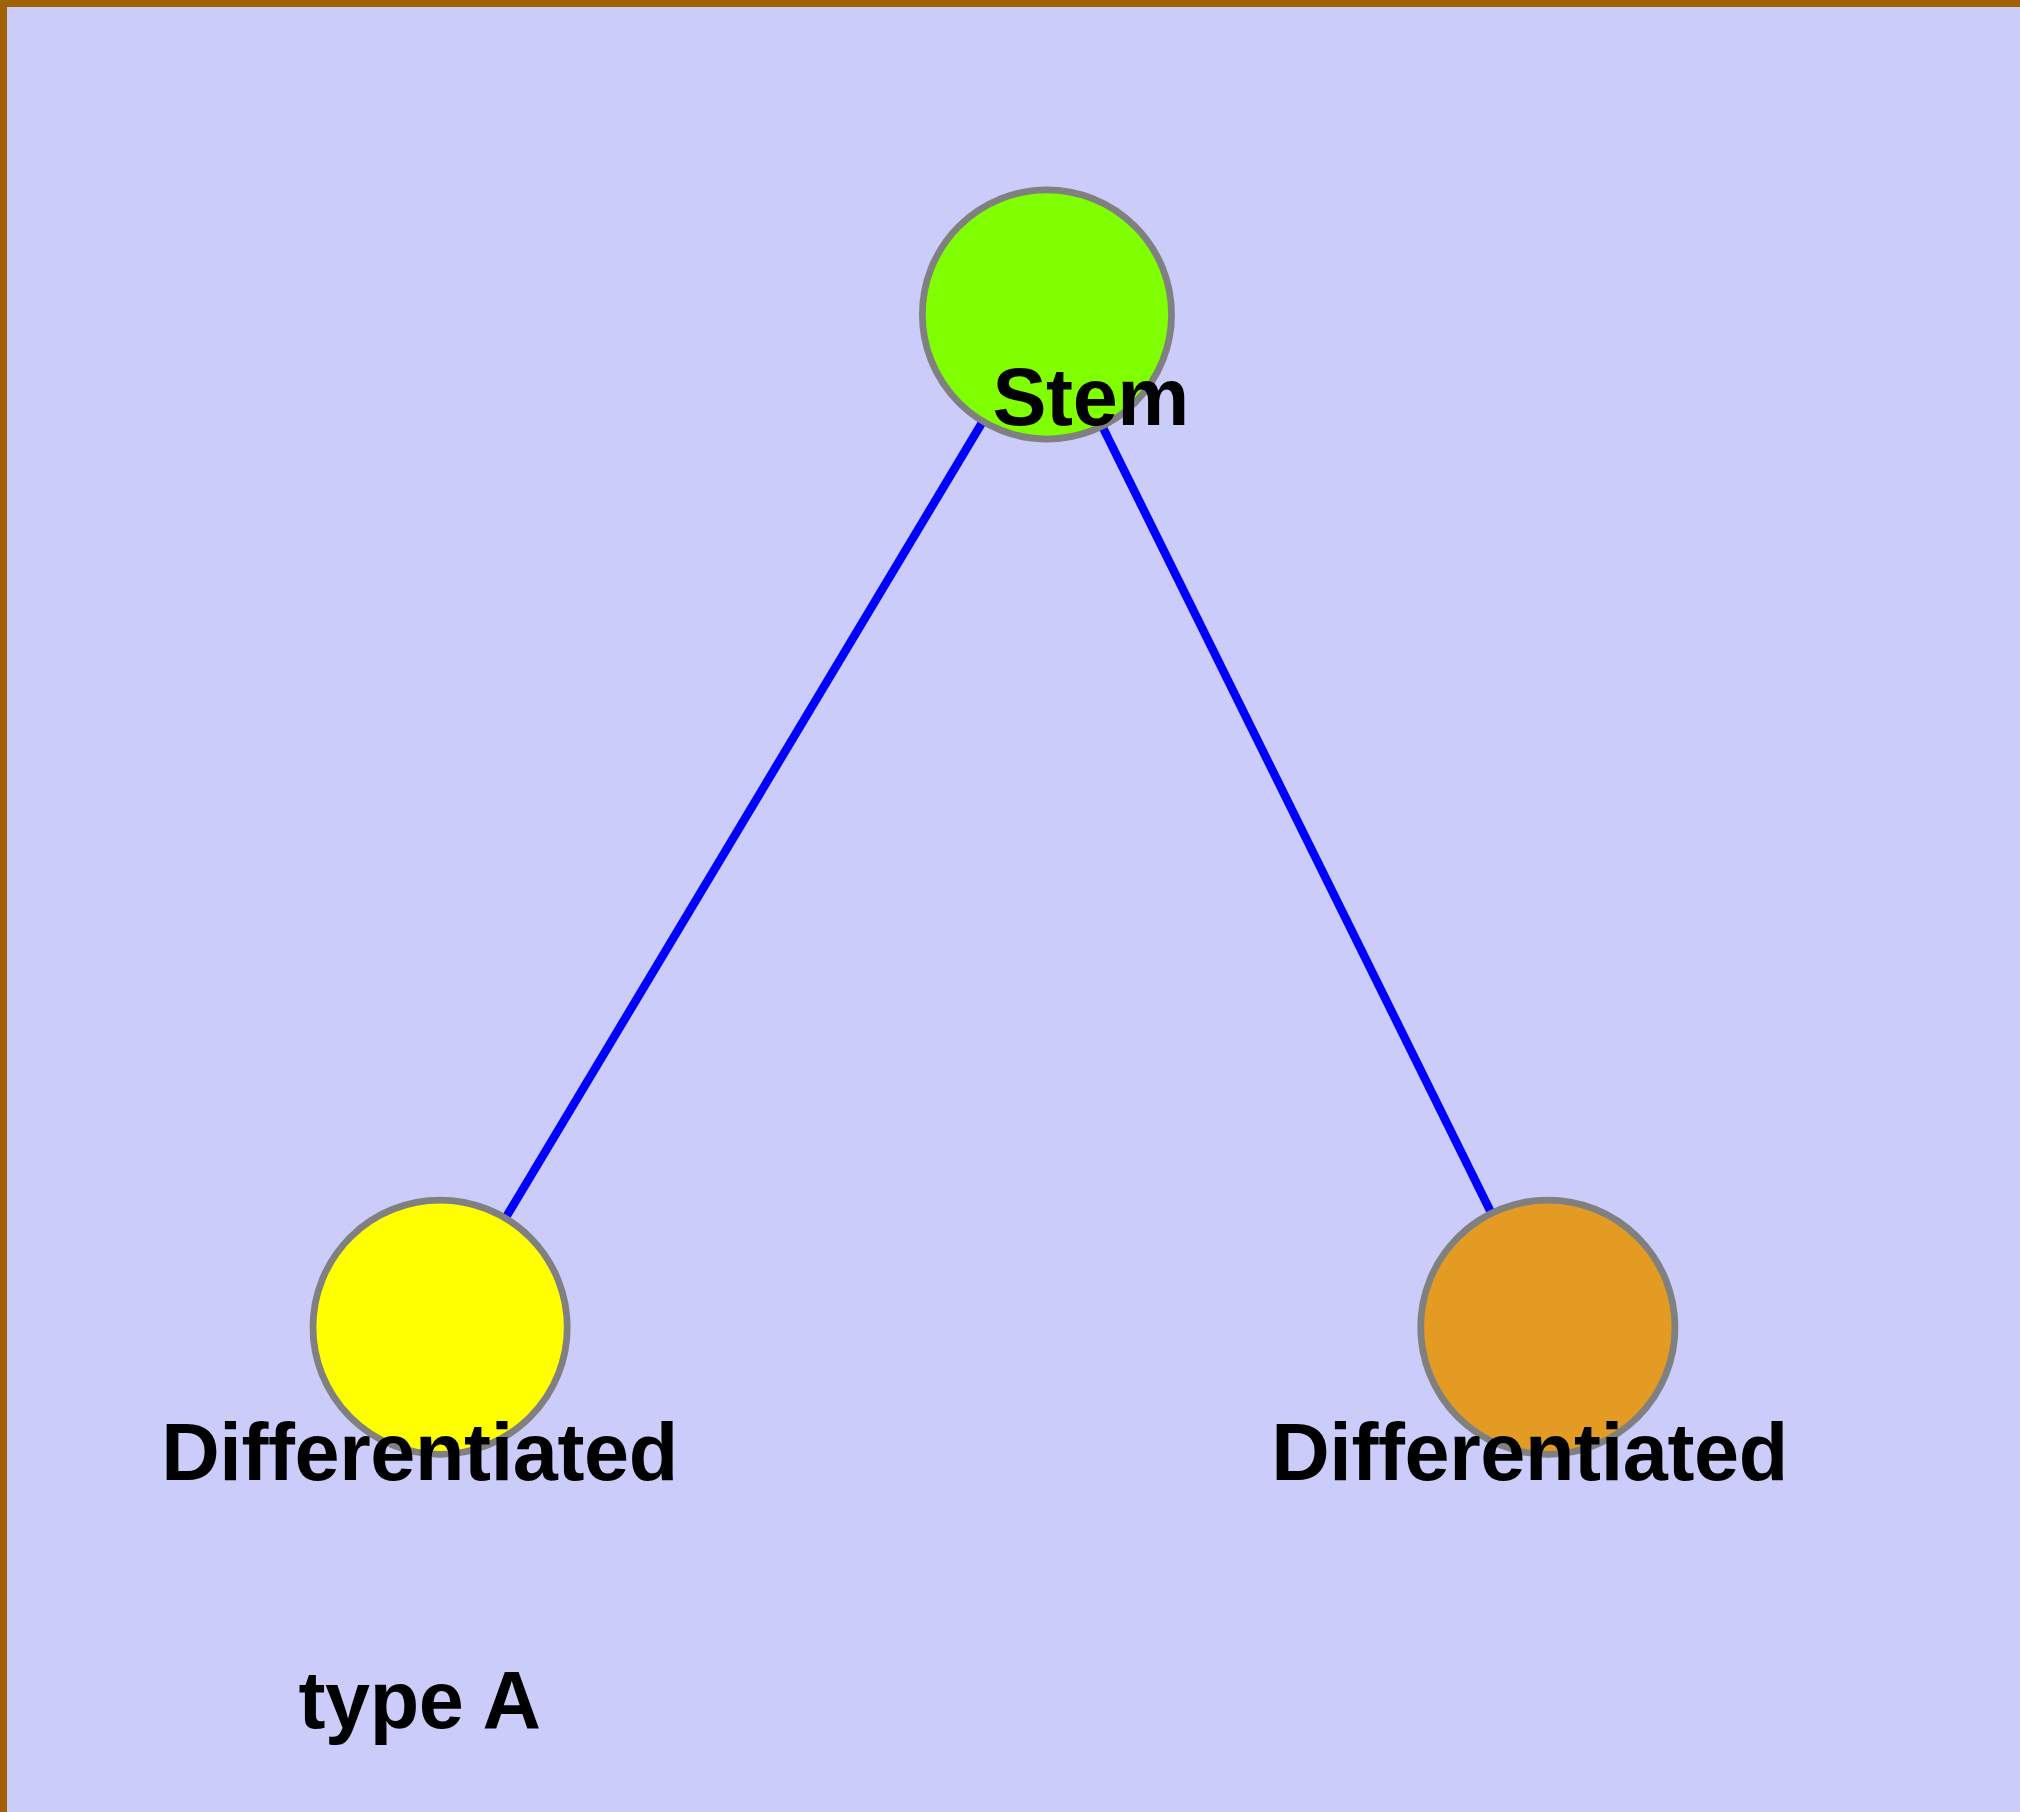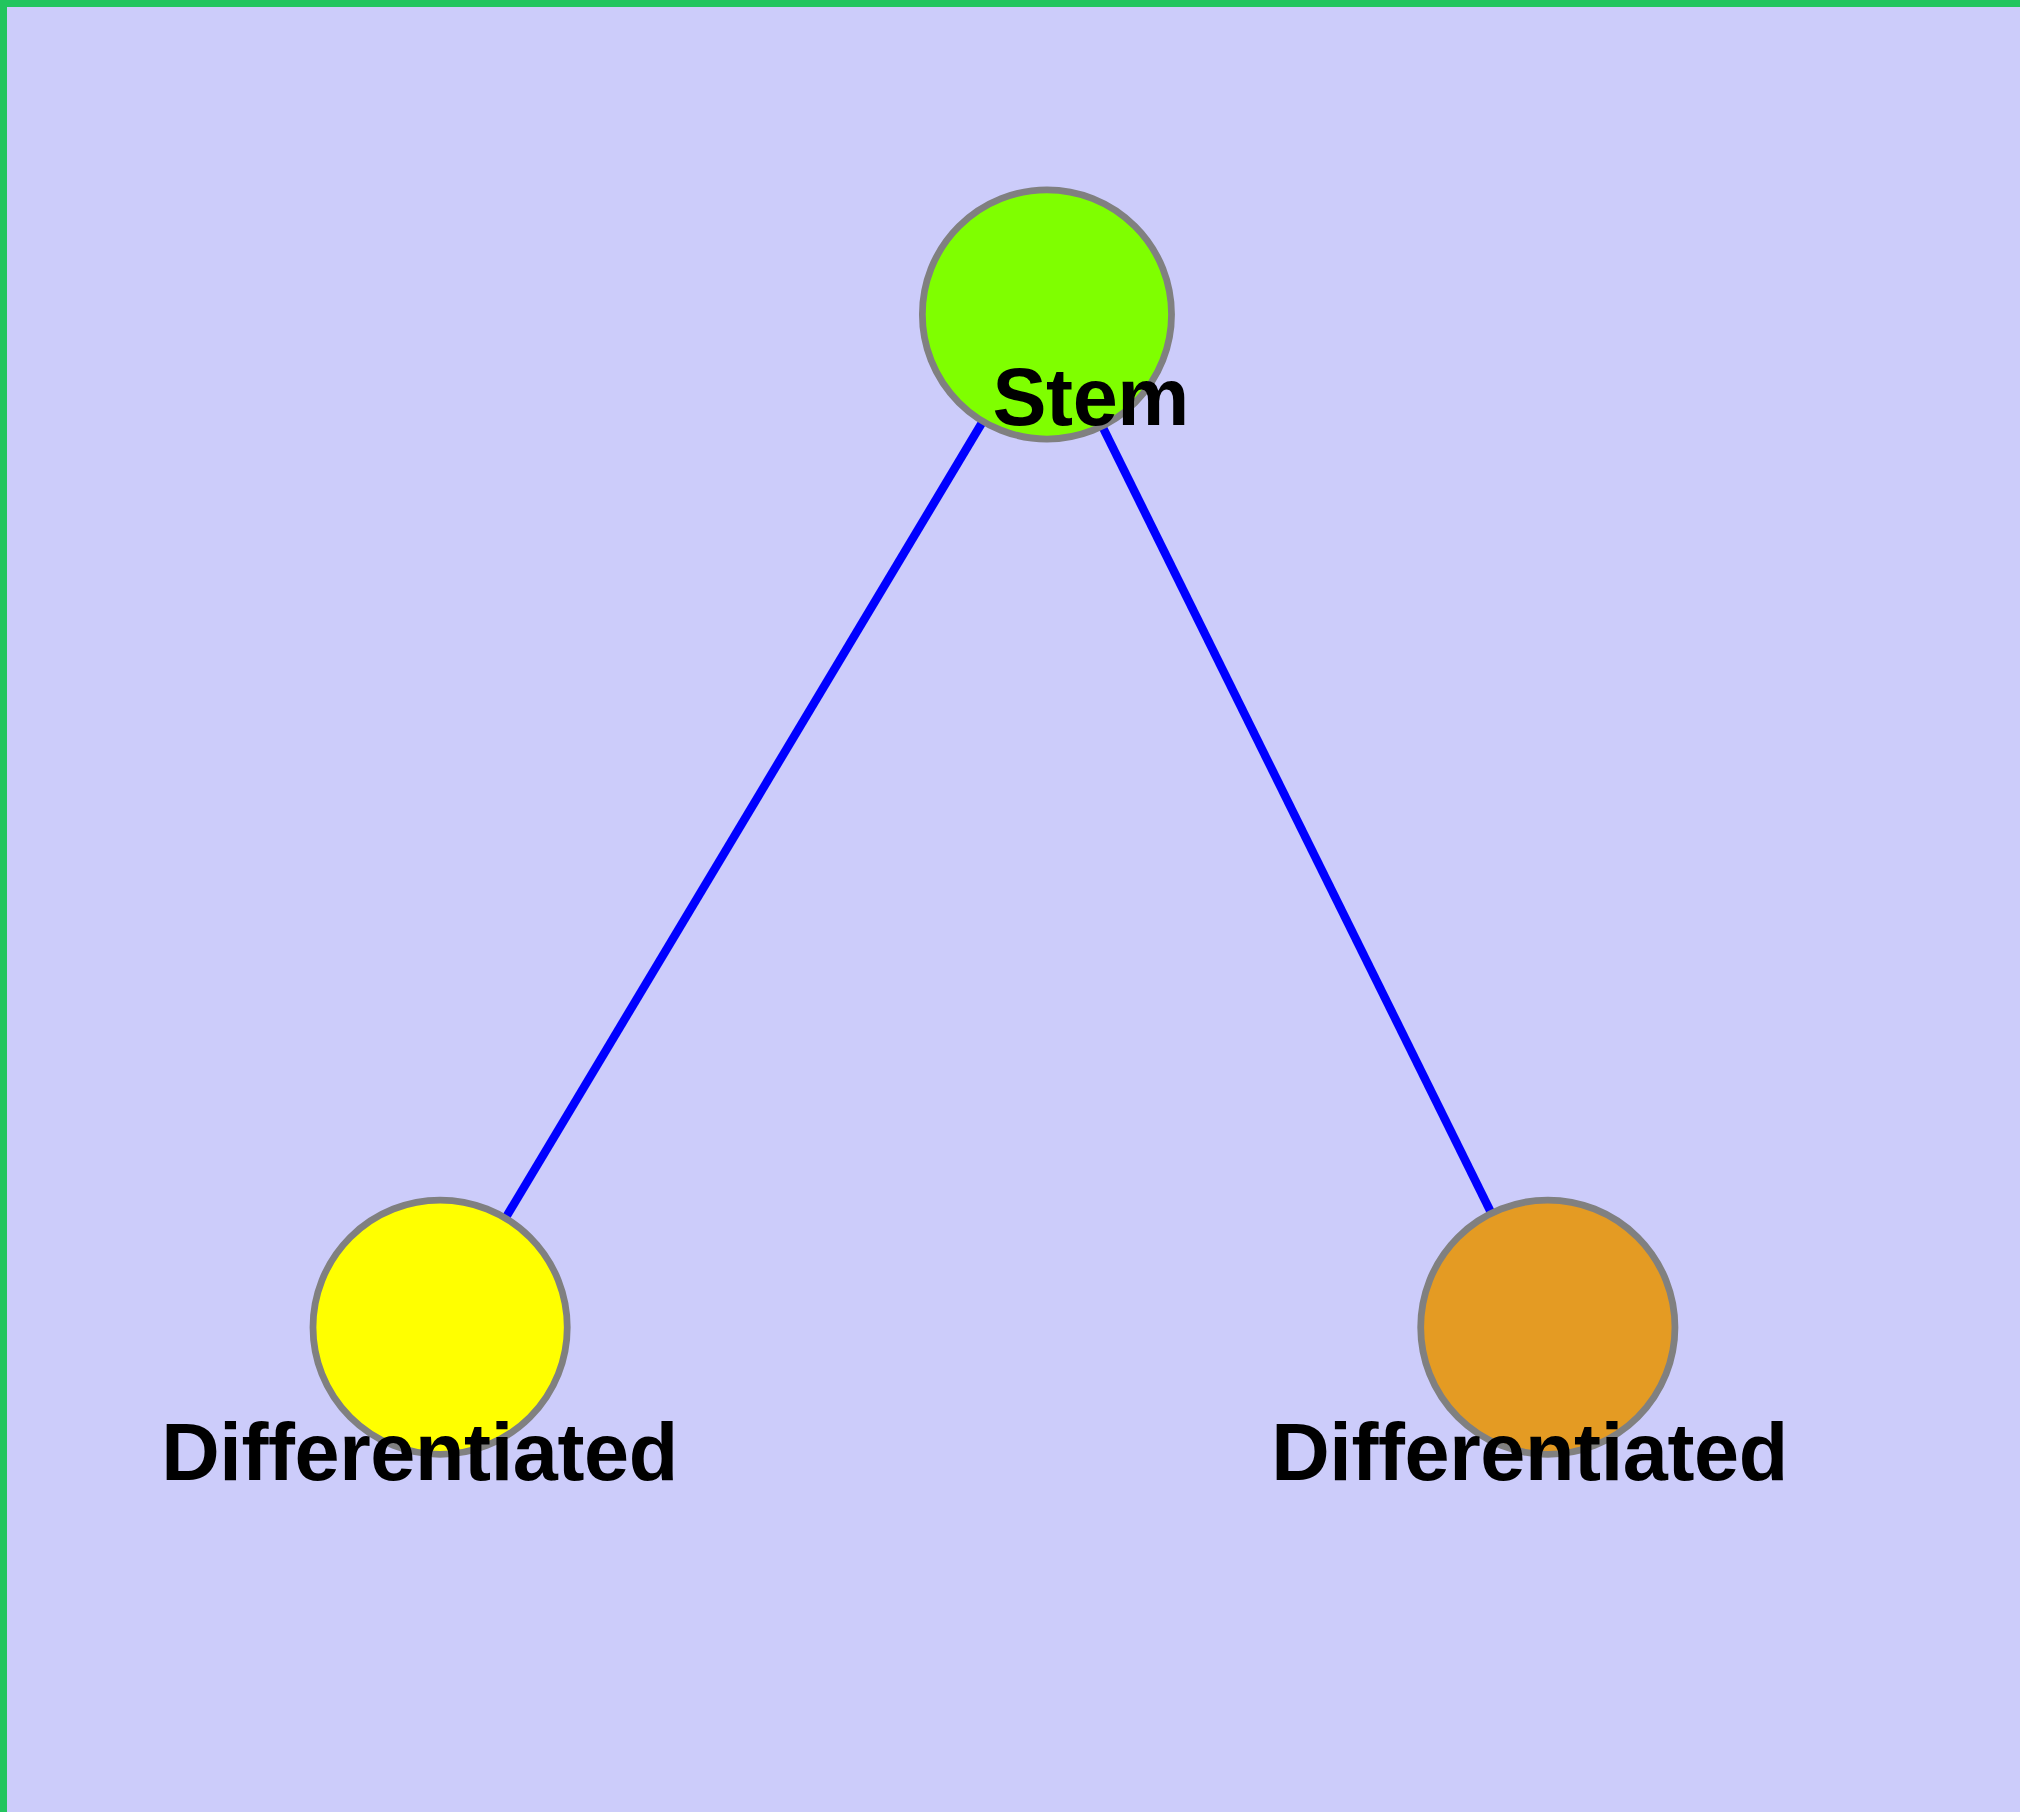--- a/index.html
+++ b/index.html
@@ -5,21 +5,21 @@
 <style>
   html, body {
     margin: 0;
     padding: 0;
     background: #ffffff;
   }
   #canvas {
     position: relative;
     width: 2021px;
     height: 1812px;
-    background: #22c55e;
+    background: #a16207;
     overflow: hidden;
     font-family: "Liberation Sans", "DejaVu Sans", sans-serif;
   }
   #plot-background {
     position: absolute;
     left: 6.8px;
     top: 6.8px;
     width: 2014px;
     height: 1805px;
     background: #ccccfa;
@@ -80,20 +80,21 @@
       <circle cx="1826" cy="1566" r="150" fill="#e49b23" stroke="#808080" stroke-width="8"></circle>
     </g>
   </svg>
 
   <div class="node-label" id="label-stem">
     <span>Stem</span>
   </div>
 
   <div class="node-label" id="label-diff-a">
     <div>Differentiated</div>
+    <div>type A</div>
   </div>
 
   <div class="node-label" id="label-diff-b">
     <div>Differentiated</div>
   </div>
 
 </div>
 
 
 </body></html>

